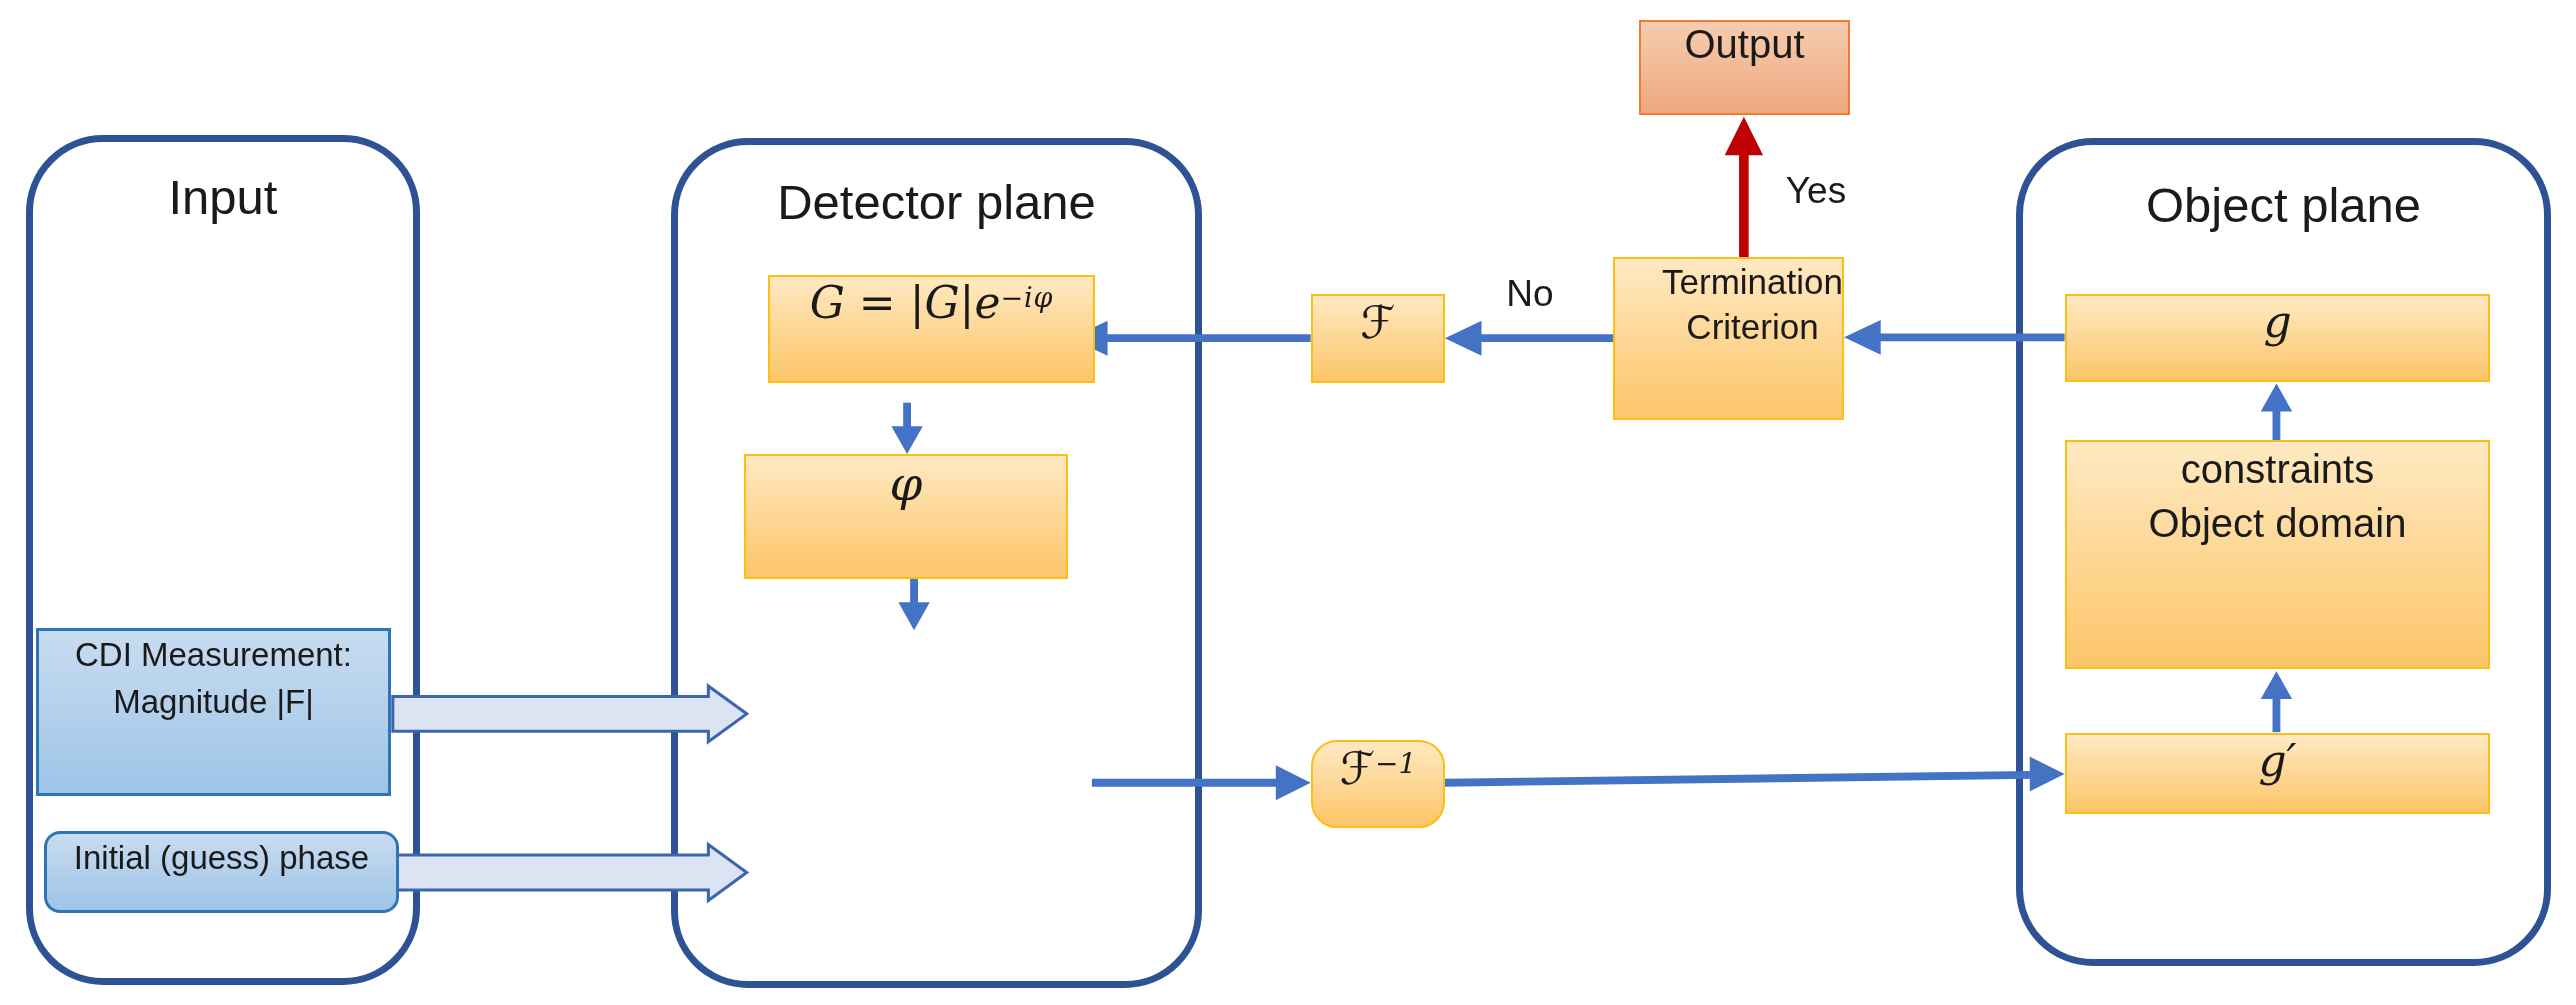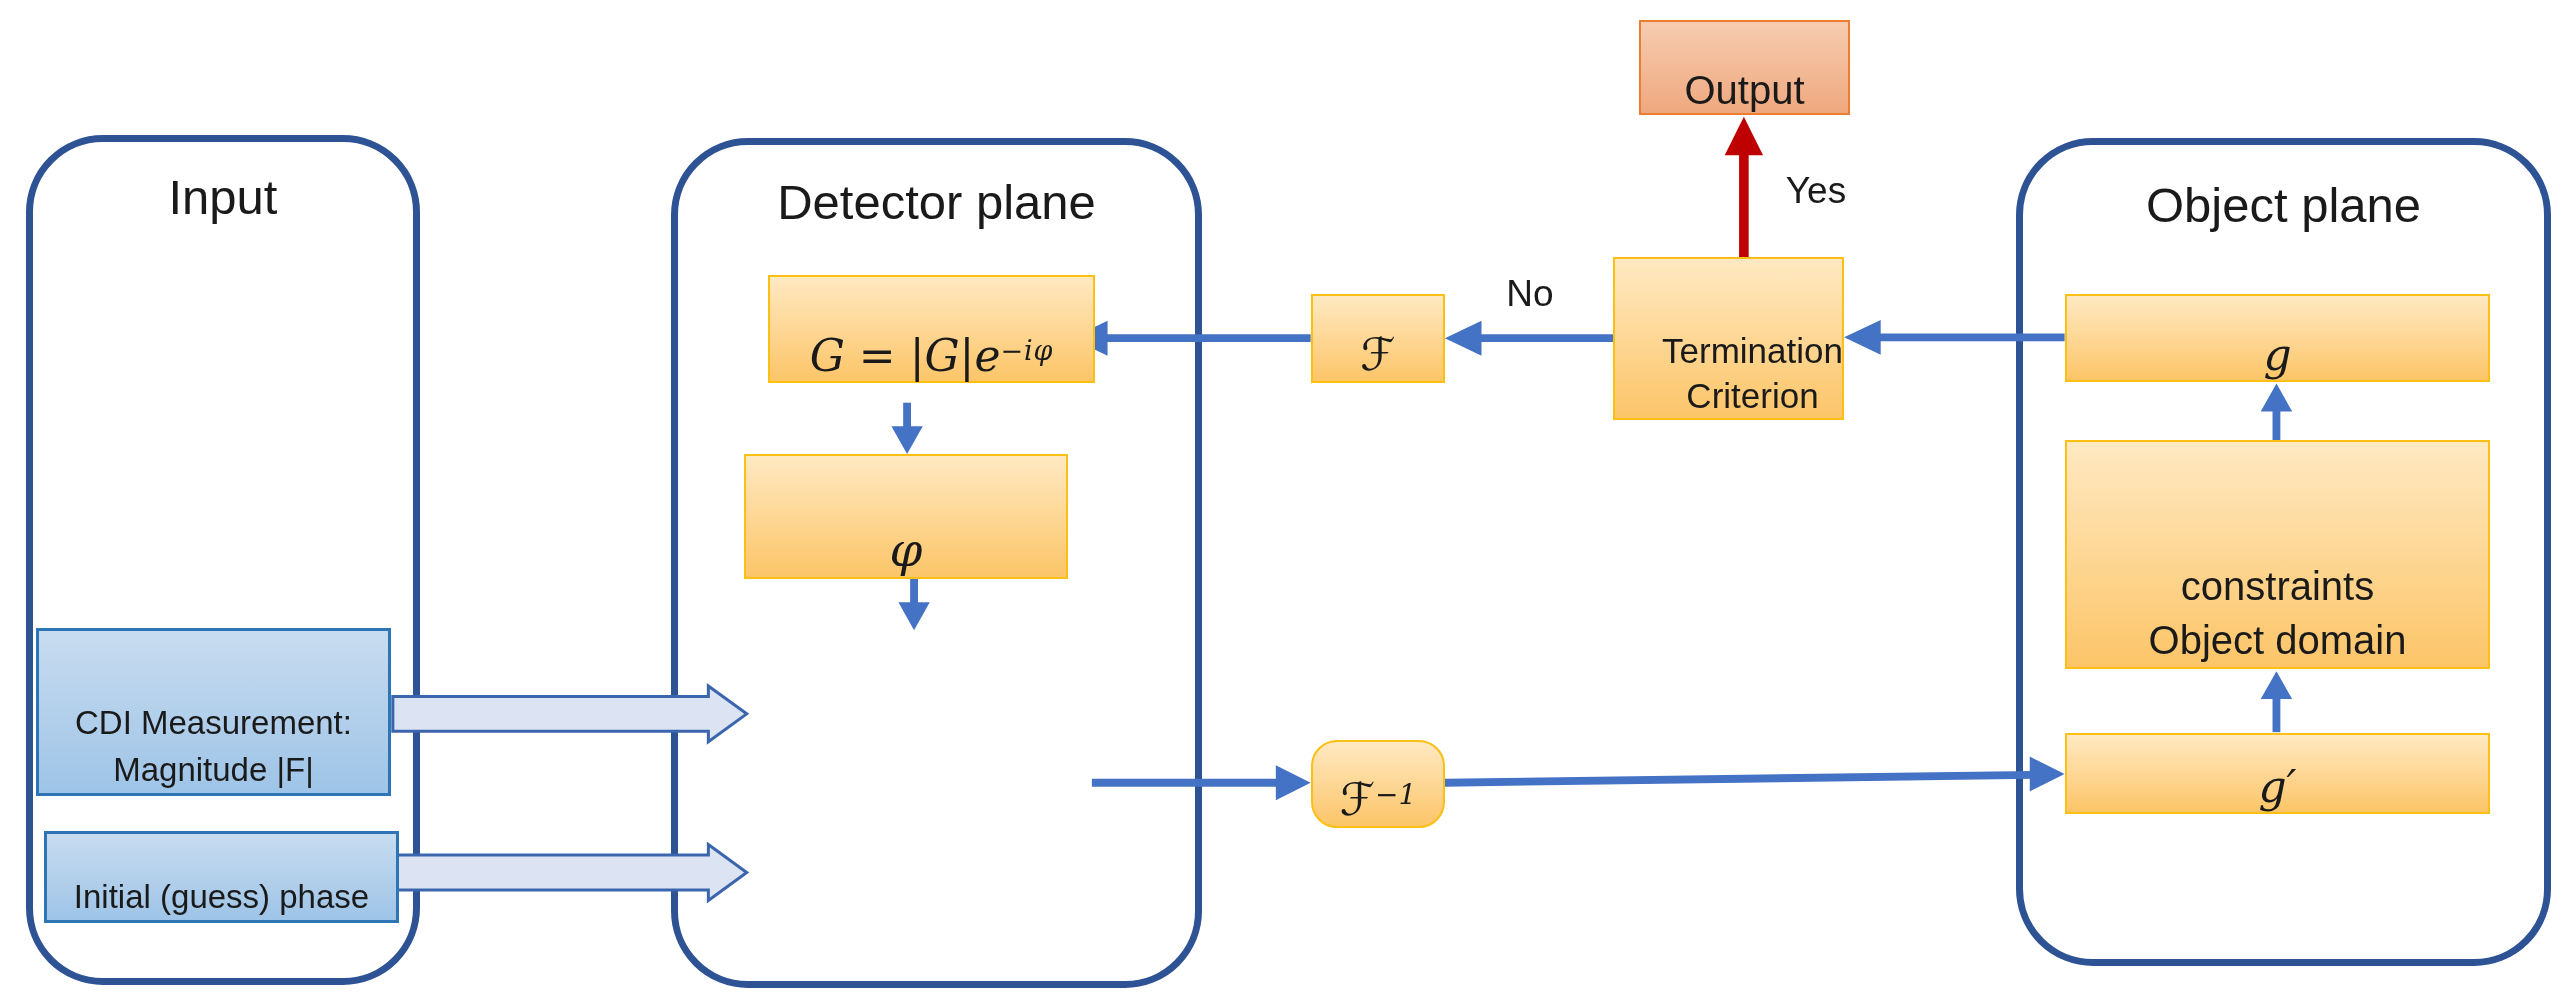--- a/index.html
+++ b/index.html
@@ -20,21 +20,21 @@
   .container{
     position:absolute; border:7px solid var(--c-container-border);
     border-radius:77px; background:transparent; box-sizing:border-box;
   }
   .panel-title{
     position:absolute; display:flex; align-items:center; justify-content:center;
     font-size:49px; font-weight:500; letter-spacing:0; color:var(--c-text);
   }
   .node{
     position:absolute; box-sizing:border-box;
-    display:flex; flex-direction:column; align-items:center; justify-content:flex-end;
+    display:flex; flex-direction:column; align-items:center; justify-content:flex-start;
     text-align:center;
   }
   .node.orange{
     background:linear-gradient(180deg,var(--c-orange-top) 0%,var(--c-orange-bottom) 100%);
     border:2.6px solid var(--c-orange-border);
   }
   .node.outputbox{
     background:linear-gradient(180deg,var(--c-output-top) 0%,var(--c-output-bottom) 100%);
     border:2.6px solid var(--c-output-border);
     font-size:40px; font-weight:500;
@@ -157,21 +157,21 @@
     <span class="formula"><span>G = |G|e</span><span class="sup">−iφ</span></span>
   </div>
   <div class="node orange" style="left:744px; top:454px; width:324px; height:125px;">
     <span class="symbol">φ</span>
   </div>
 
   <div class="node bluebox" style="left:36px; top:628px; width:355px; height:168px;">
     <span>CDI Measurement:</span>
     <span>Magnitude |F|</span>
   </div>
-  <div class="node bluebox" style="left:44px; top:831px; width:355px; height:92px;">
+  <div class="node bluebox" style="left:44px; top:831px; width:355px; height:82px;border-radius:16px;">
     <span>Initial (guess) phase</span>
   </div>
 
   <div class="node orange" style="left:2065px; top:294px; width:425px; height:88px;">
     <span class="formula">g</span>
   </div>
   <div class="node orange twoline" style="left:2065px; top:440px; width:425px; height:229px; font-size:40px; line-height:54px;">
     <span>constraints</span>
     <span>Object domain</span>
   </div>

